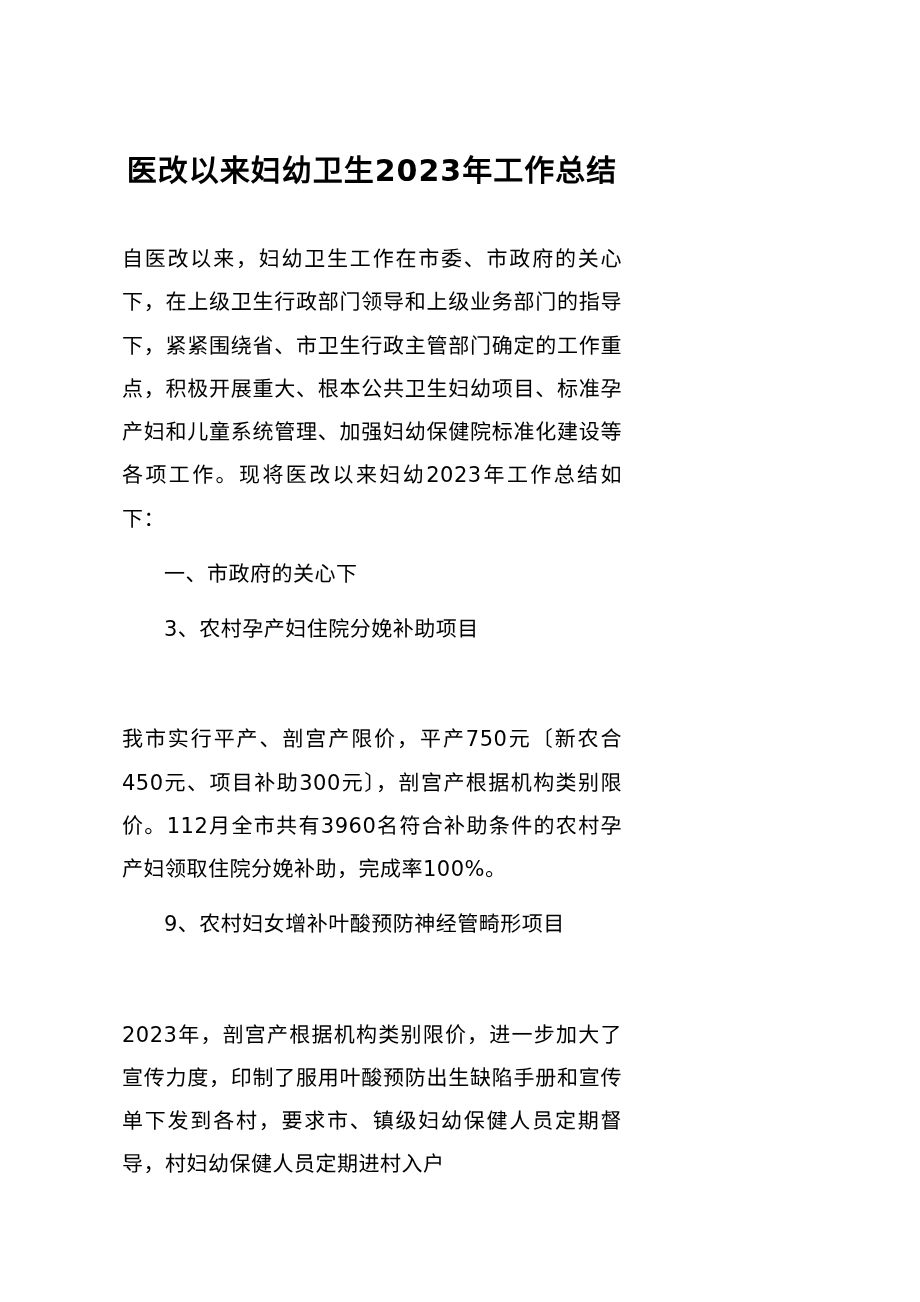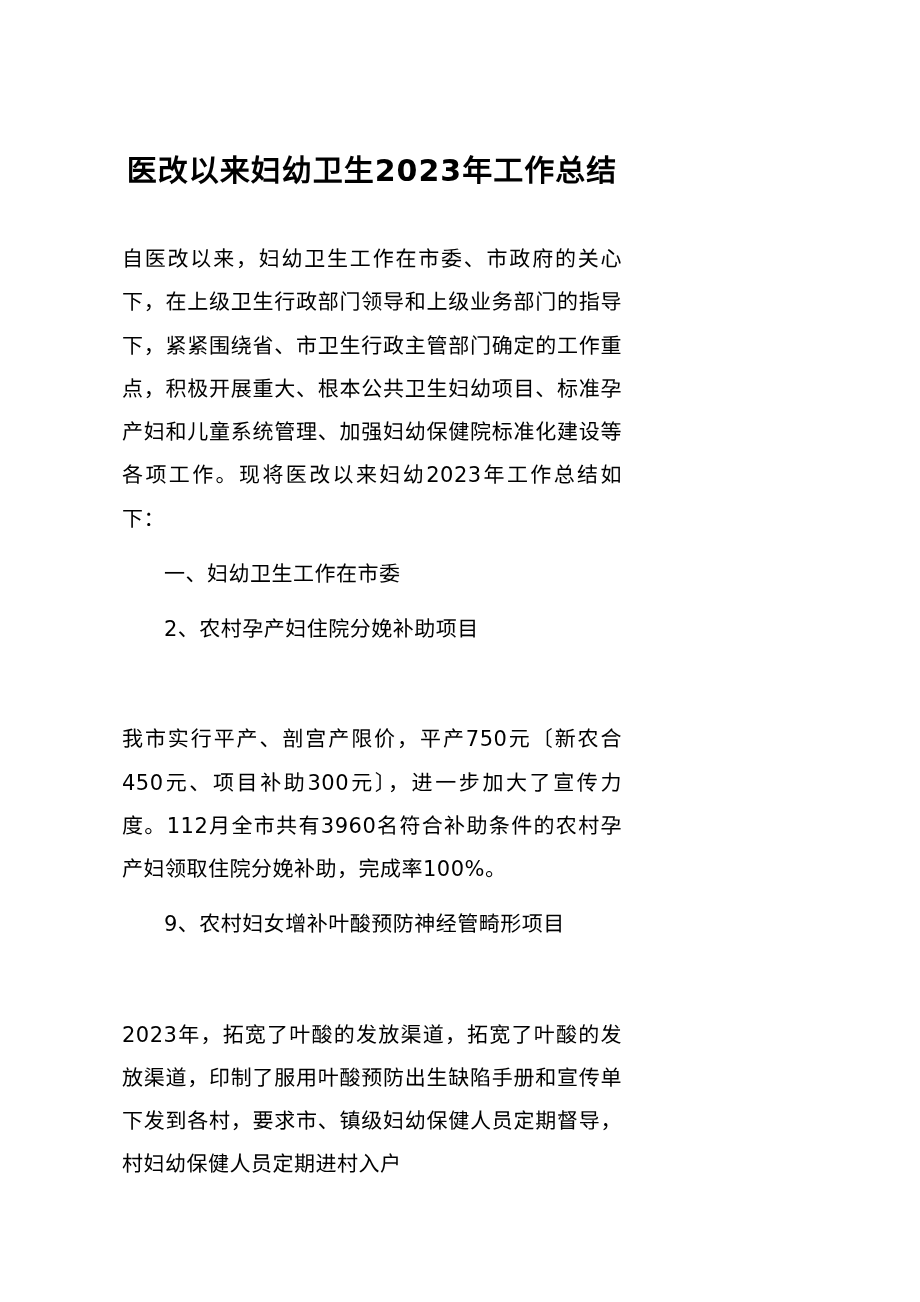--- a/index.html
+++ b/index.html
@@ -47,27 +47,27 @@
 </style>
 </head>
 <body>
 
 <div class="page">
 
   <h1 class="doc-title">医改以来妇幼卫生2023年工作总结</h1>
 
   <p class="para">自医改以来，妇幼卫生工作在市委、市政府的关心下，在上级卫生行政部门领导和上级业务部门的指导下，紧紧围绕省、市卫生行政主管部门确定的工作重点，积极开展重大、根本公共卫生妇幼项目、标准孕产妇和儿童系统管理、加强妇幼保健院标准化建设等各项工作。现将医改以来妇幼2023年工作总结如下：</p>
 
-  <p class="para indent">一、妇幼卫生工作在市委</p>
+  <p class="para indent">一、市政府的关心下</p>
 
-  <p class="para indent">2、农村孕产妇住院分娩补助项目</p>
+  <p class="para indent">3、农村孕产妇住院分娩补助项目</p>
 
   <div class="spacer-line"></div>
 
-  <p class="para">我市实行平产、剖宫产限价，平产750元〔新农合450元、项目补助300元〕，进一步加大了宣传力度。112月全市共有3960名符合补助条件的农村孕产妇领取住院分娩补助，完成率100%。</p>
+  <p class="para">我市实行平产、剖宫产限价，平产750元〔新农合450元、项目补助300元〕，剖宫产根据机构类别限价。112月全市共有3960名符合补助条件的农村孕产妇领取住院分娩补助，完成率100%。</p>
 
   <p class="para indent">9、农村妇女增补叶酸预防神经管畸形项目</p>
 
   <div class="spacer-line"></div>
 
-  <p class="para">2023年，拓宽了叶酸的发放渠道，拓宽了叶酸的发放渠道，印制了服用叶酸预防出生缺陷手册和宣传单下发到各村，要求市、镇级妇幼保健人员定期督导，村妇幼保健人员定期进村入户</p>
+  <p class="para">2023年，剖宫产根据机构类别限价，进一步加大了宣传力度，印制了服用叶酸预防出生缺陷手册和宣传单下发到各村，要求市、镇级妇幼保健人员定期督导，村妇幼保健人员定期进村入户</p>
 
 </div>
 
 </body></html>

